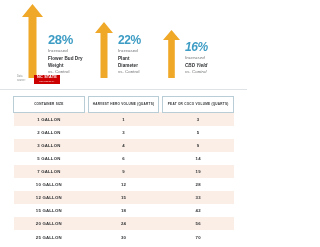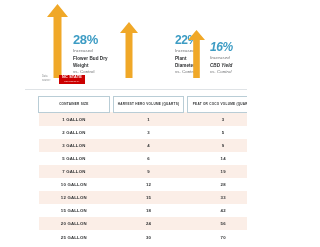--- a/index.html
+++ b/index.html
@@ -2,37 +2,37 @@
 <html><head>
 <meta charset="utf-8">
 <style>
   html,body{margin:0;padding:0;}
   body{
     width:247px;height:247px;
     background:#ffffff;
     font-family:"Liberation Sans", sans-serif;
     overflow:hidden;
   }
-  .page{position:relative;width:247px;height:247px;background:#fff;padding-left:25px;}
+  .page{position:relative;width:247px;height:247px;background:#fff;}
 
   
   .stats{
     position:relative;
     height:90px;
     background:#ffffff;
     border-bottom:1px solid #dfe3e6;
     box-sizing:border-box;
   }
   .stat{
     position:absolute;
     display:flex;
     align-items:flex-end;
   }
   .stat-1{left:22px;top:4px;}
-  .stat-2{left:95px;top:22px;gap:32px;}
+  .stat-2{left:95px;top:22px;}
   .stat-3{left:163px;top:30px;font-style:italic;}
 
   .arrow{
     position:relative;
     flex:0 0 auto;
   }
   .arrow svg{display:block;}
 
   .stat-text{
     margin-left:5px;

